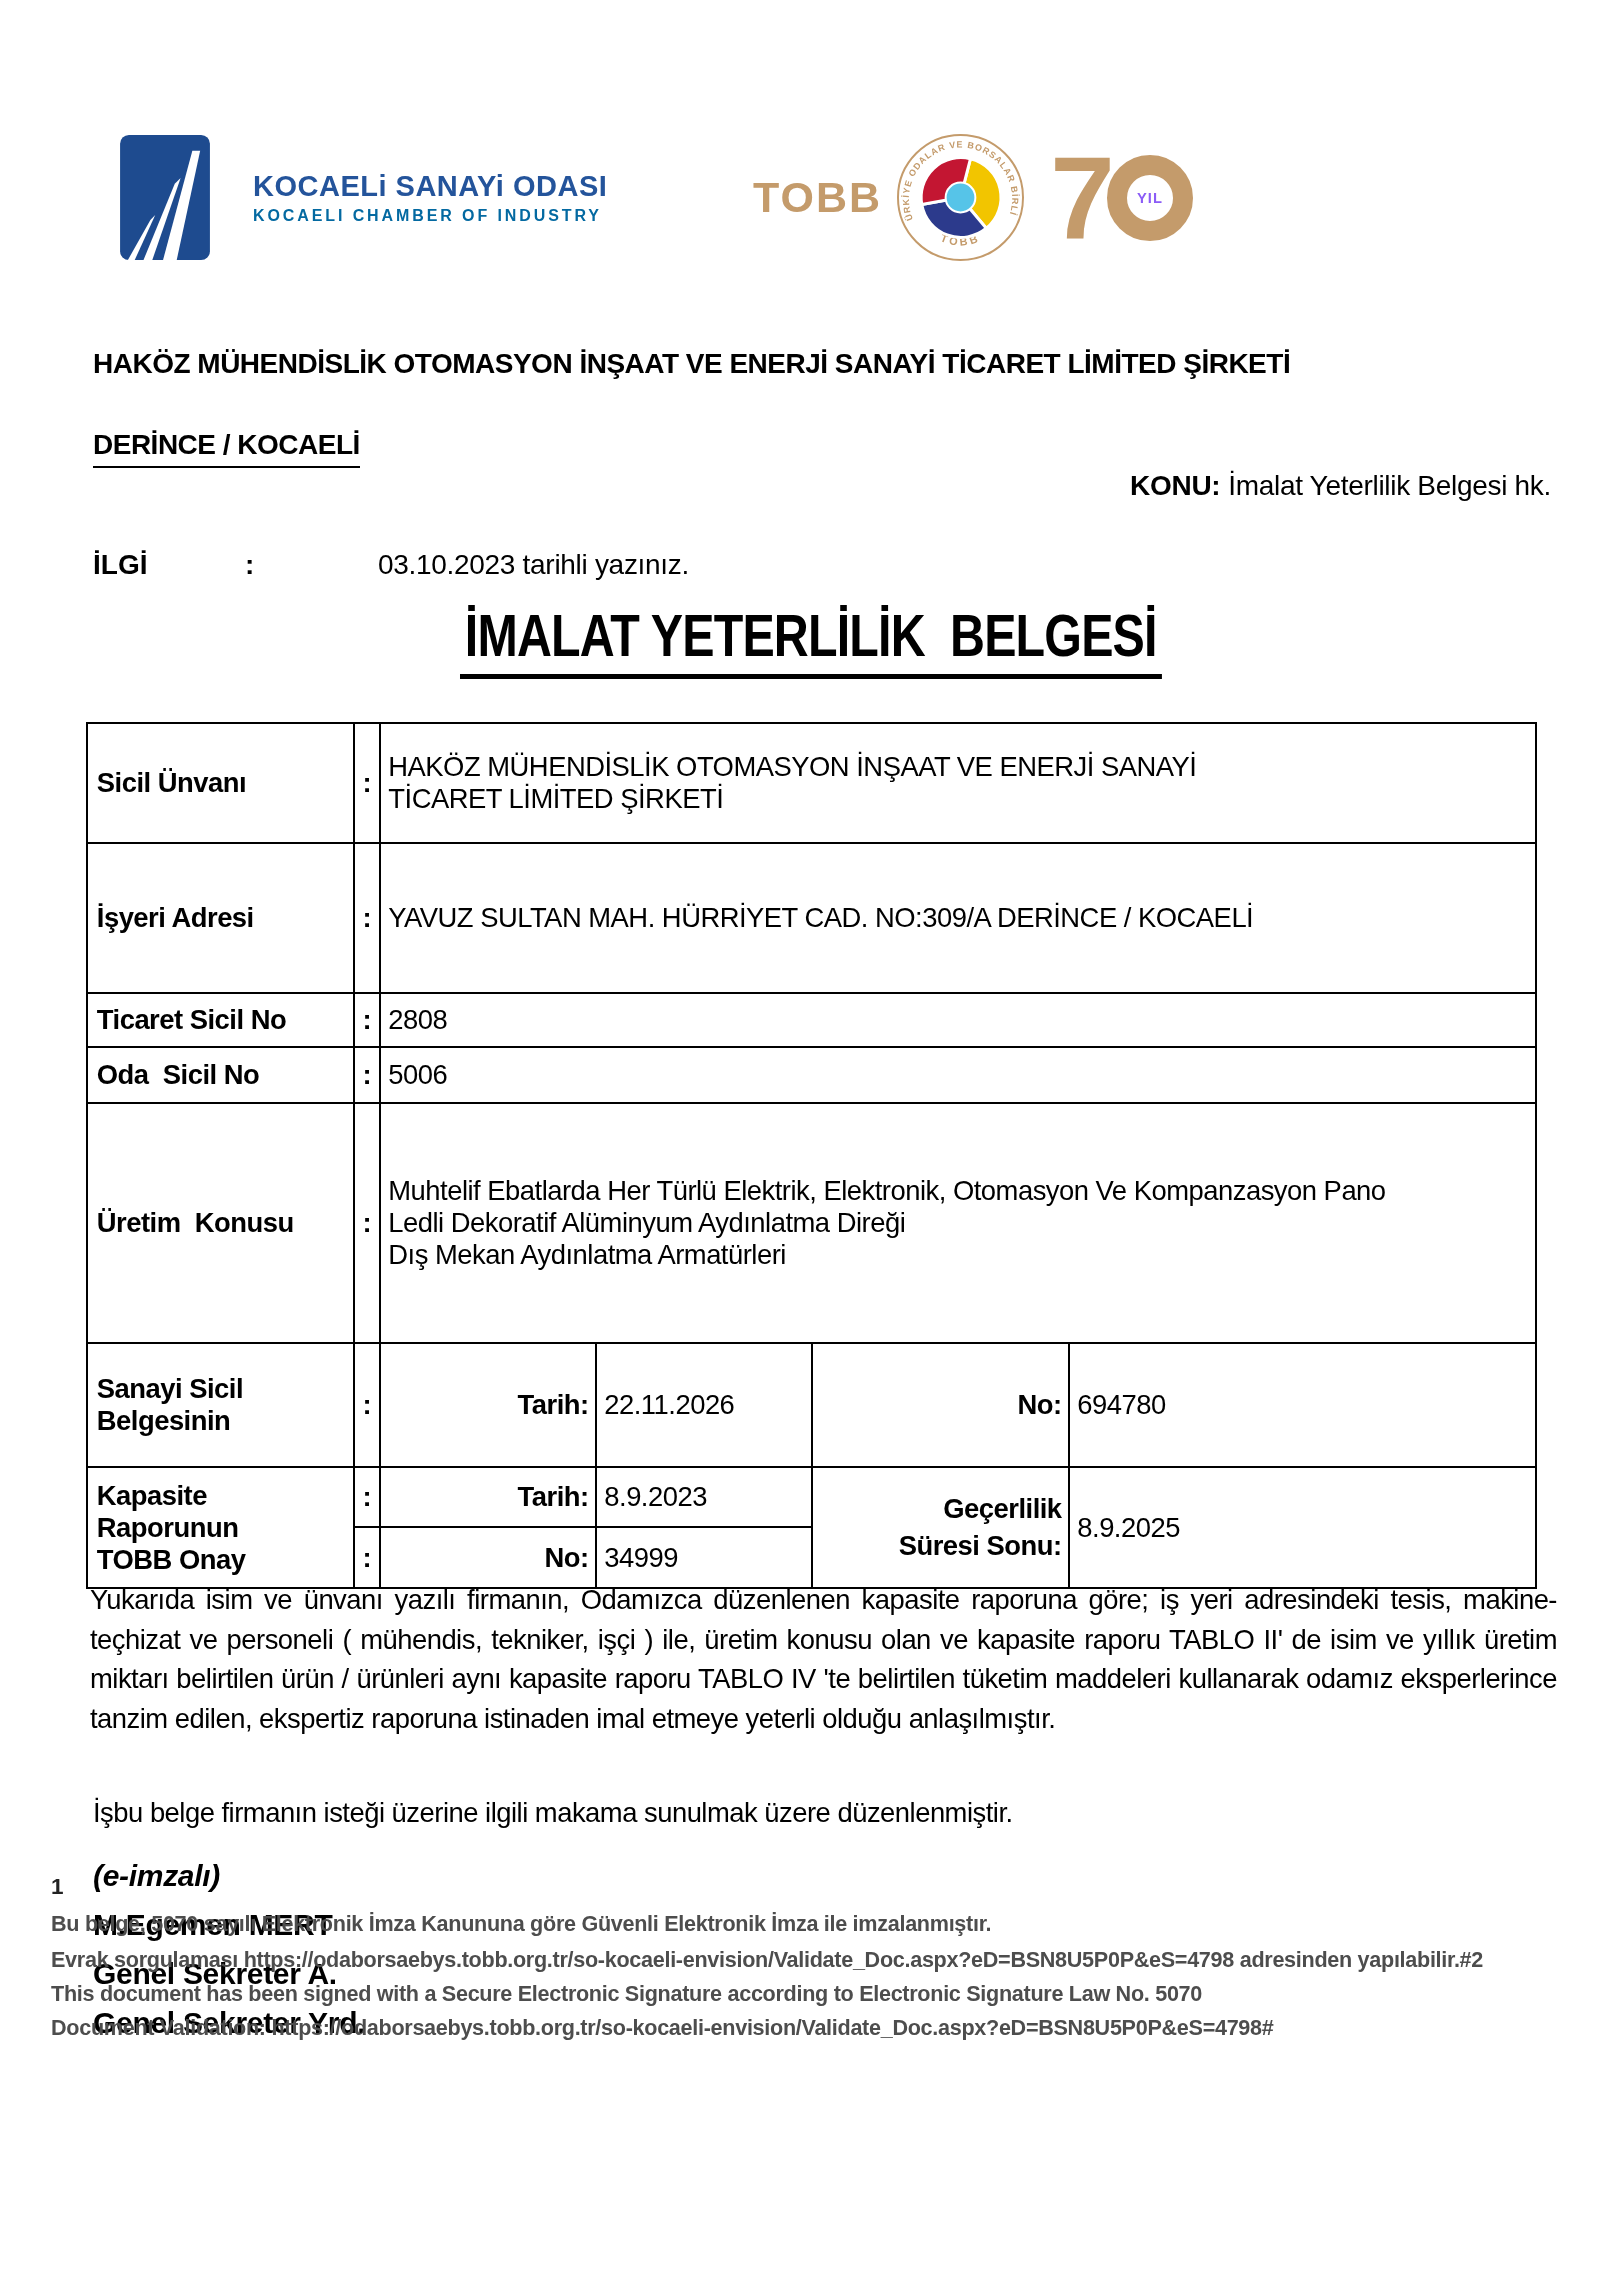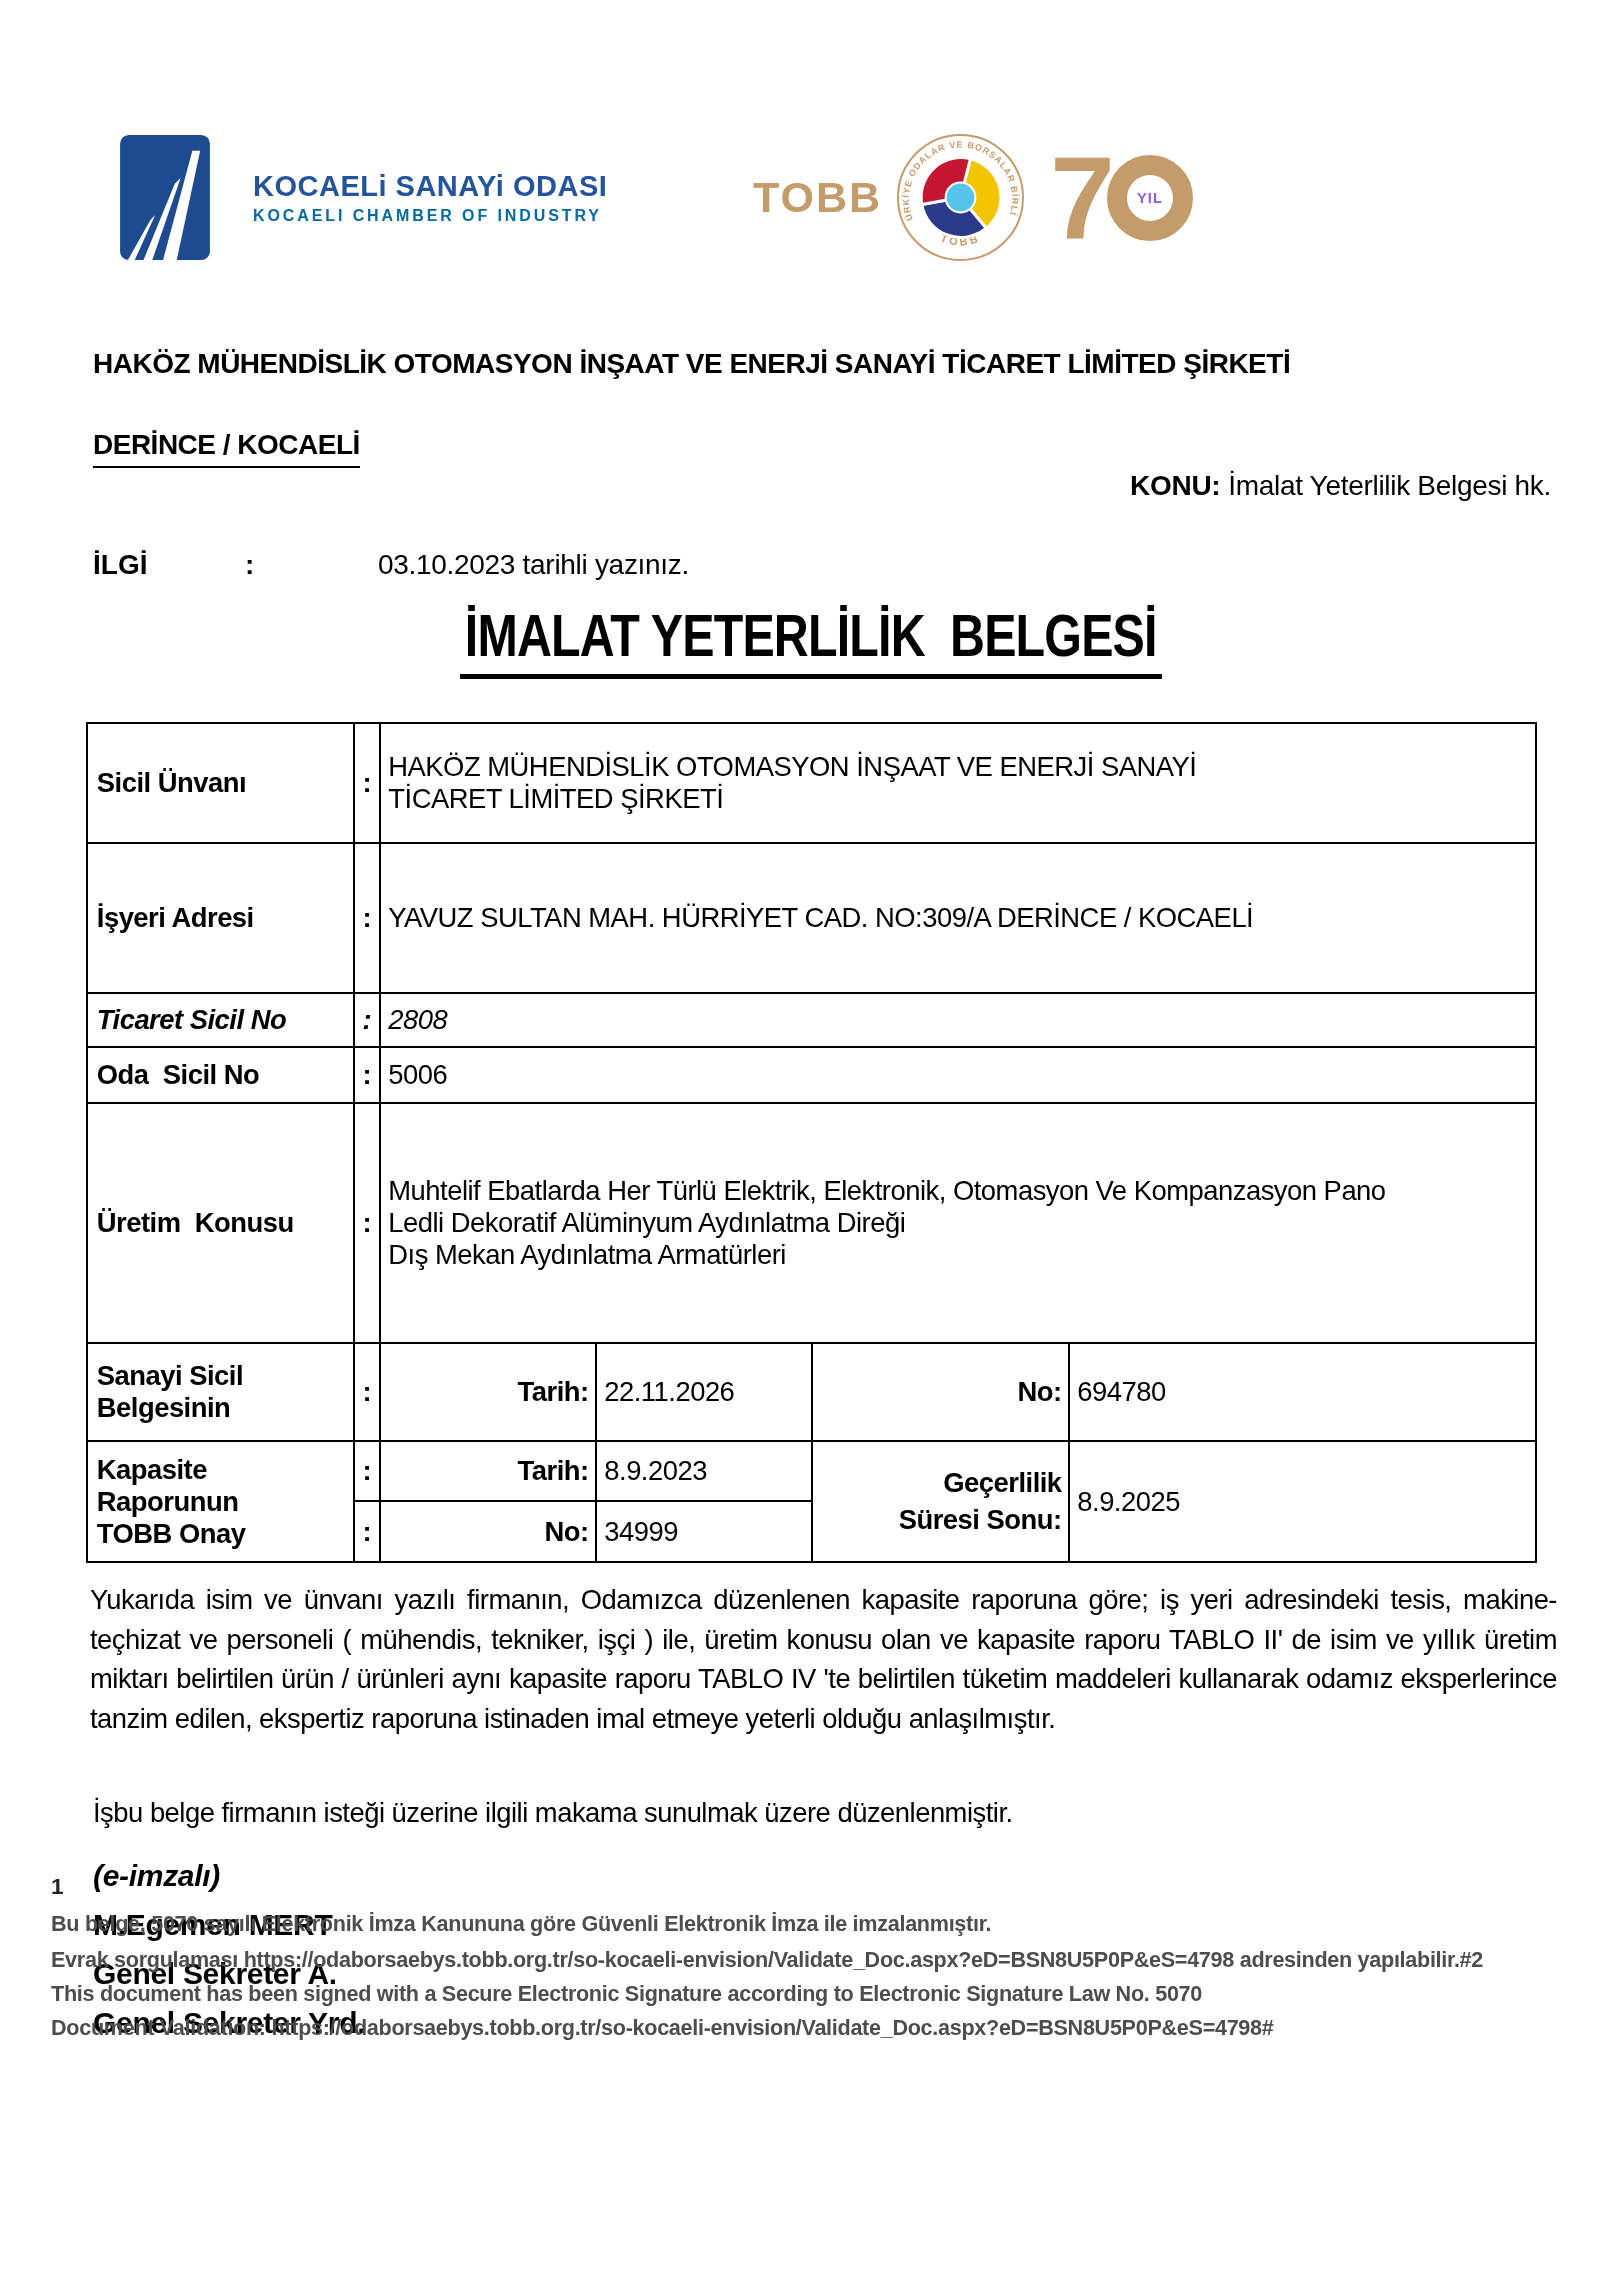--- a/index.html
+++ b/index.html
@@ -39,22 +39,22 @@
   .doc-title { display:inline-block; font-size:59px; font-weight:bold; white-space:pre;
     transform:scaleX(.82); letter-spacing:-1px; border-bottom:5.9px solid #000; padding:0 5.9px 3.9px 5.9px; }
   
   table.cert { position:absolute; left:86px; top:722px; width:1451px; border-collapse:collapse; table-layout:fixed; }
   table.cert td { border:2.9px solid #000; vertical-align:middle; font-size:27.4px; letter-spacing:-0.5px; overflow:hidden; }
   .cell-label { font-weight:bold; padding-left:8.8px; white-space:pre-wrap; letter-spacing:-0.3px; }
   .cell-colon { font-weight:bold; text-align:center; padding:0; }
   .cell-value { padding-left:7.8px; white-space:pre-wrap; }
   .cell-sub-label { font-weight:bold; text-align:right; padding-right:5.9px; letter-spacing:-0.3px; }
   .cell-sub-label.center2 { line-height:1.35; }
-  tr.r1 { height:120px; } tr.r2 { height:150px; } tr.r3 { height:54px;font-style:italic; } tr.r4 { height:56px;padding-left:30px; }
-  tr.r5 { height:240px; } tr.r6 { height:98px; } tr.r7a { height:60px; } tr.r7b { height:61px; }
+  tr.r1 { height:120px; } tr.r2 { height:150px; } tr.r3 { height:54px; } tr.r4 { height:56px;padding-left:30px; }
+  tr.r5 { height:240px; } tr.r6 { height:124px; } tr.r7a { height:60px; } tr.r7b { height:61px; }
   
   .para1 { position:absolute; left:90px; top:1580px; width:1467px; font-size:27.4px; letter-spacing:-0.5px;
     line-height:1.45; text-align:justify; }
   .para2 { position:absolute; left:93px; top:1797px; font-size:27.4px; letter-spacing:-0.5px; }
   
   .sig { position:absolute; left:93px; top:1851px; font-size:30px; font-weight:bold; line-height:49px; letter-spacing:-0.3px; }
   .sig .esign { font-style:italic; }
   .page-num { position:absolute; left:51px; top:1874px; font-size:22.5px; font-weight:bold; color:#222; }
   
   .footer-line { position:absolute; left:51px; font-size:21.6px; font-weight:bold; color:#4D4D4D;

